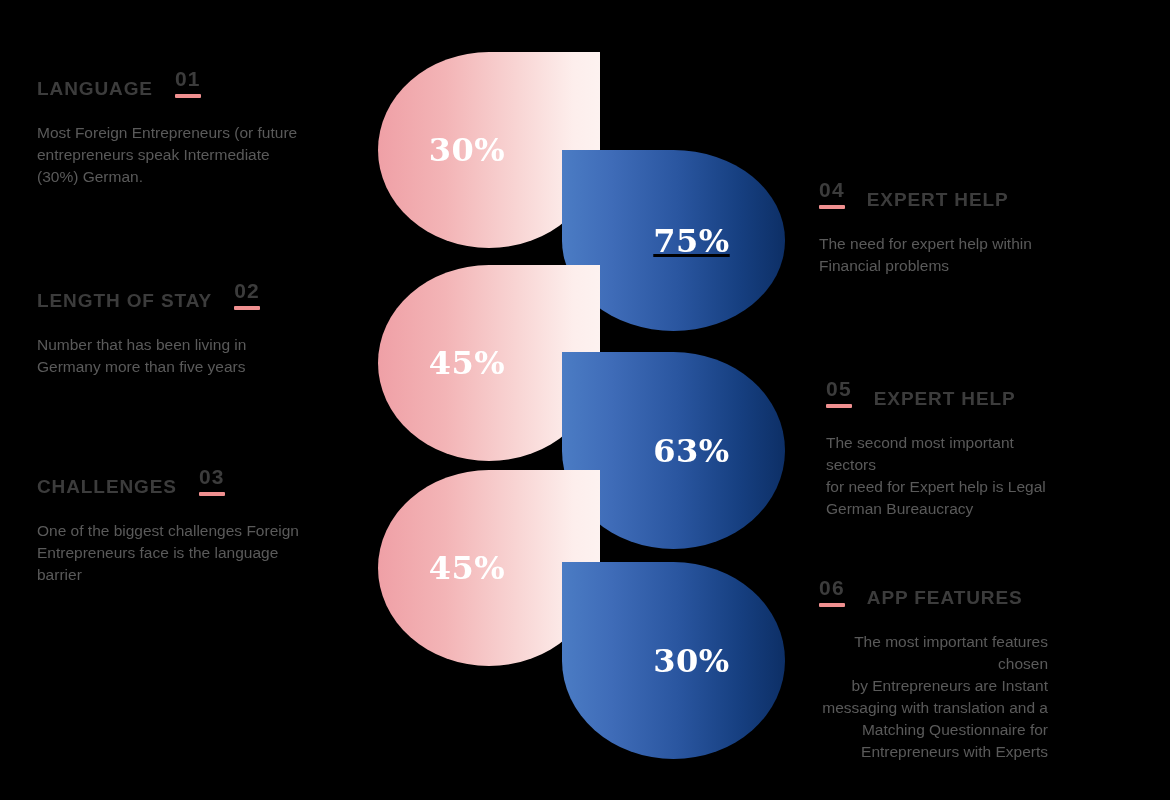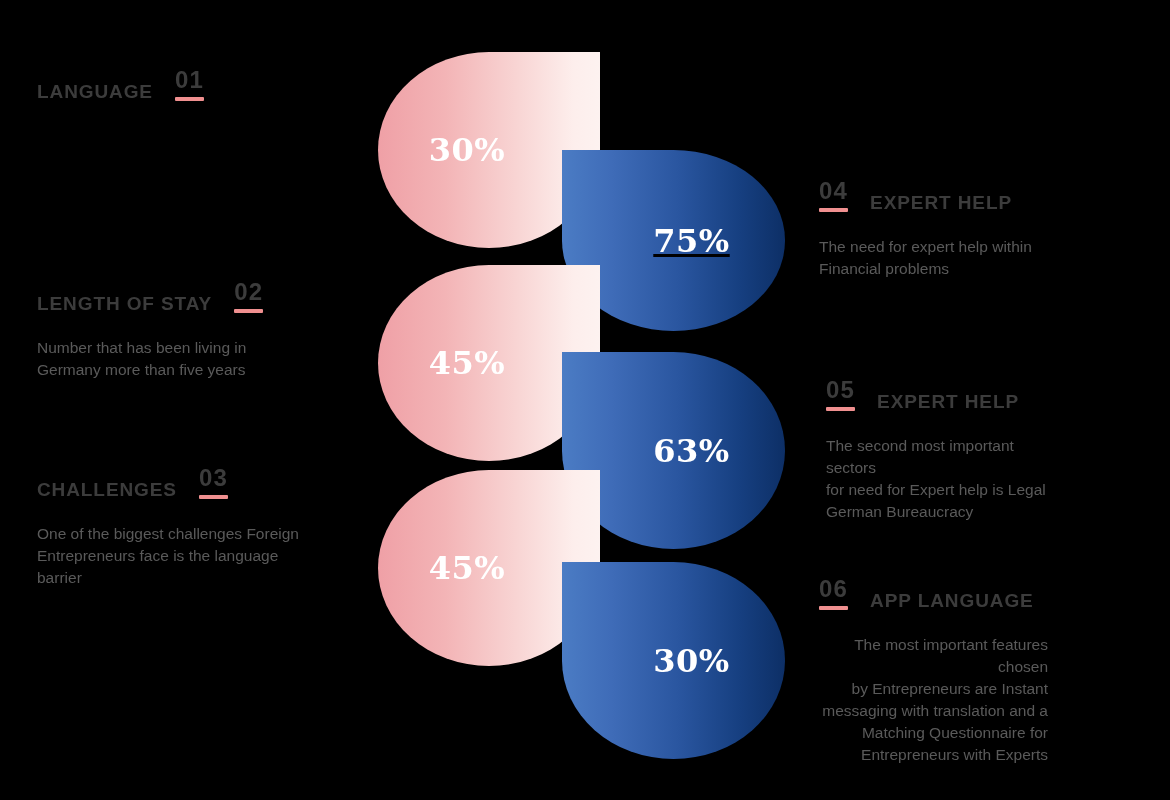--- a/index.html
+++ b/index.html
@@ -38,21 +38,21 @@
     letter-spacing: 0.9px;
     color: #3c3c3c;
     line-height: 1;
   }
   .blk-num-wrap {
     display: inline-block;
     line-height: 1;
   }
   .blk-num {
     display: block;
-    font-size: 24px;
+    font-size: 21px;
     font-weight: 700;
     letter-spacing: 1.2px;
     color: #3c3c3c;
     line-height: 1;
   }
   .blk-rule {
     display: block;
     height: 4px;
     width: 100%;
     margin-top: 5px;
@@ -105,20 +105,23 @@
 <div id="stage">
 
   <div class="block left" style="left:37px; top:68px;">
     <div class="block-head">
       <span class="blk-title">LANGUAGE</span>
       <span class="blk-num-wrap">
         <span class="blk-num">01</span>
         <span class="blk-rule"></span>
       </span>
     </div>
+    <div class="blk-body">Most Foreign Entrepreneurs (or future
+entrepreneurs speak Intermediate
+(30%) German.</div>
   </div>
 
   <div class="block left" style="left:37px; top:280px;">
     <div class="block-head">
       <span class="blk-title">LENGTH OF STAY</span>
       <span class="blk-num-wrap">
         <span class="blk-num">02</span>
         <span class="blk-rule"></span>
       </span>
     </div>
@@ -163,21 +166,21 @@
 for need for Expert help is Legal
 German Bureaucracy</div>
   </div>
 
   <div class="block right" style="left:819px; top:577px;text-align:right;">
     <div class="block-head">
       <span class="blk-num-wrap">
         <span class="blk-num">06</span>
         <span class="blk-rule"></span>
       </span>
-      <span class="blk-title">APP LANGUAGE</span>
+      <span class="blk-title">APP FEATURES</span>
     </div>
     <div class="blk-body">The most important features chosen
 by Entrepreneurs are Instant
 messaging with translation and a
 Matching Questionnaire  for
 Entrepreneurs with Experts</div>
   </div>
 
   <div class="drop drop-pink" style="left:378px; top:52px; width:222px; height:196px;">
     <span class="glyph">30%</span>

